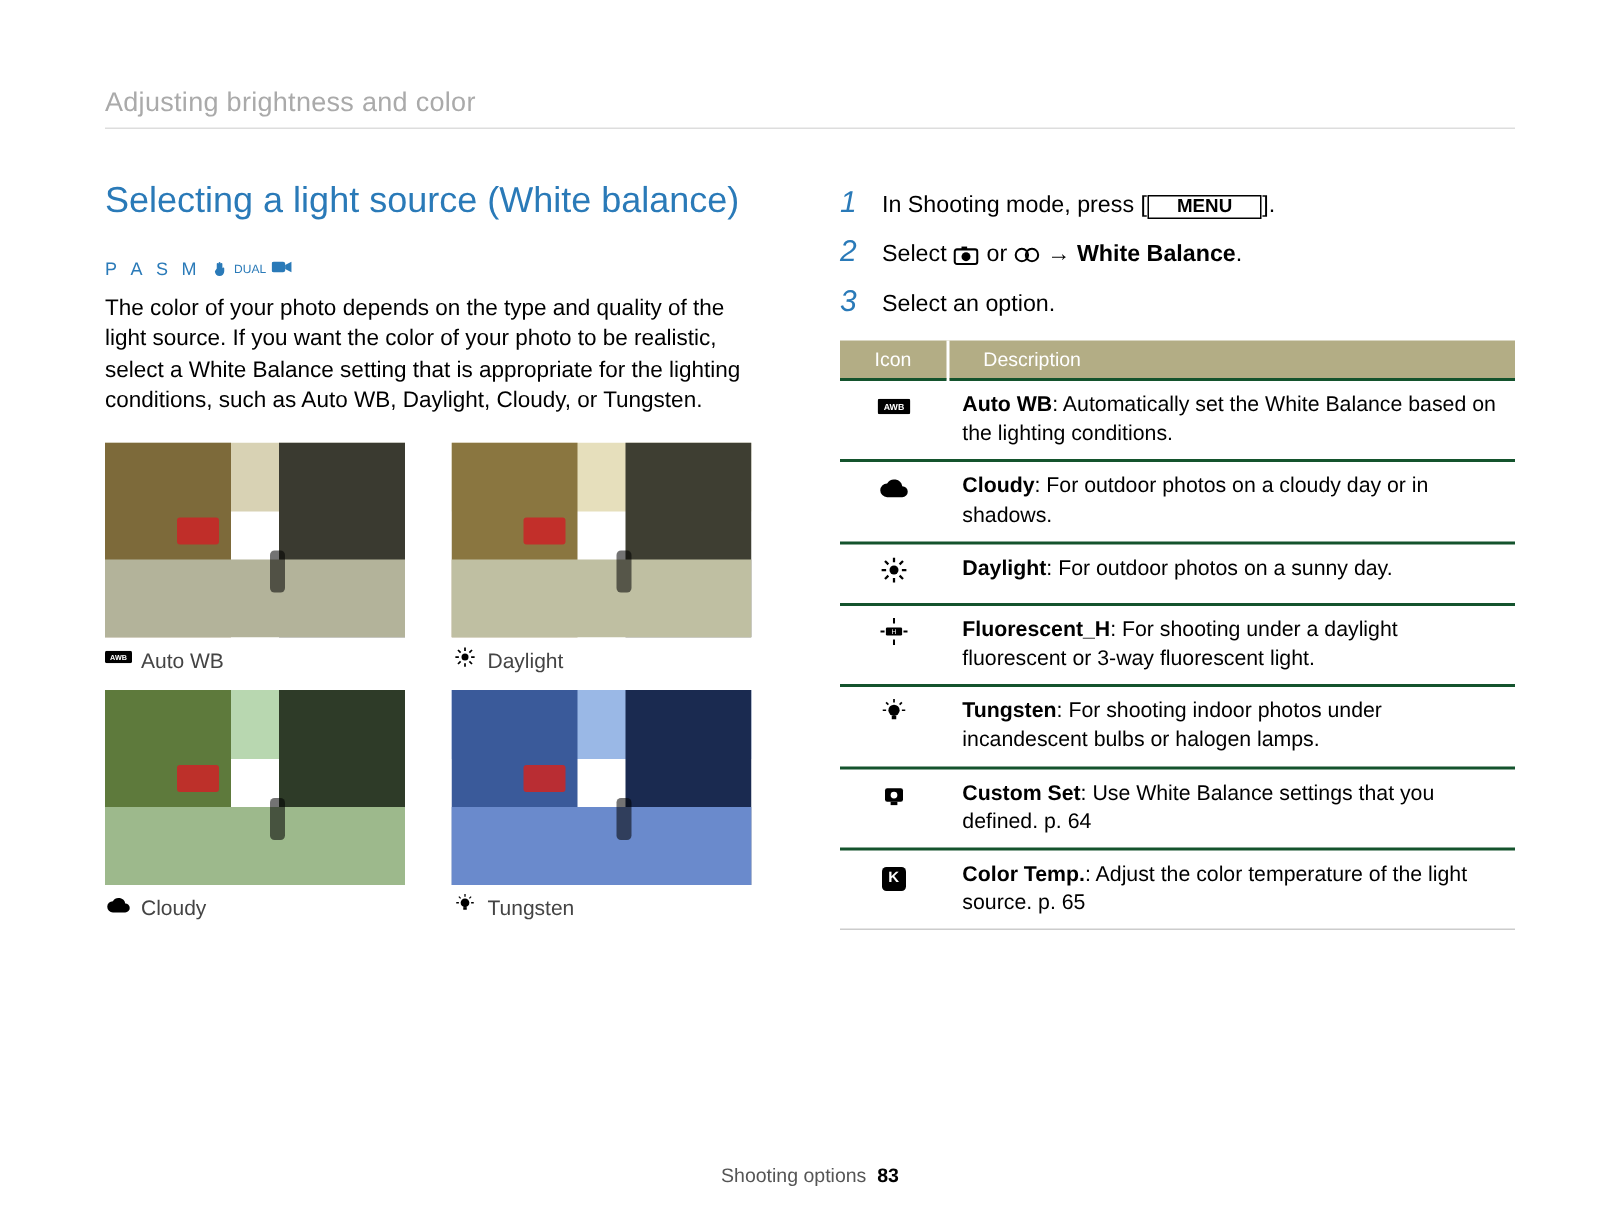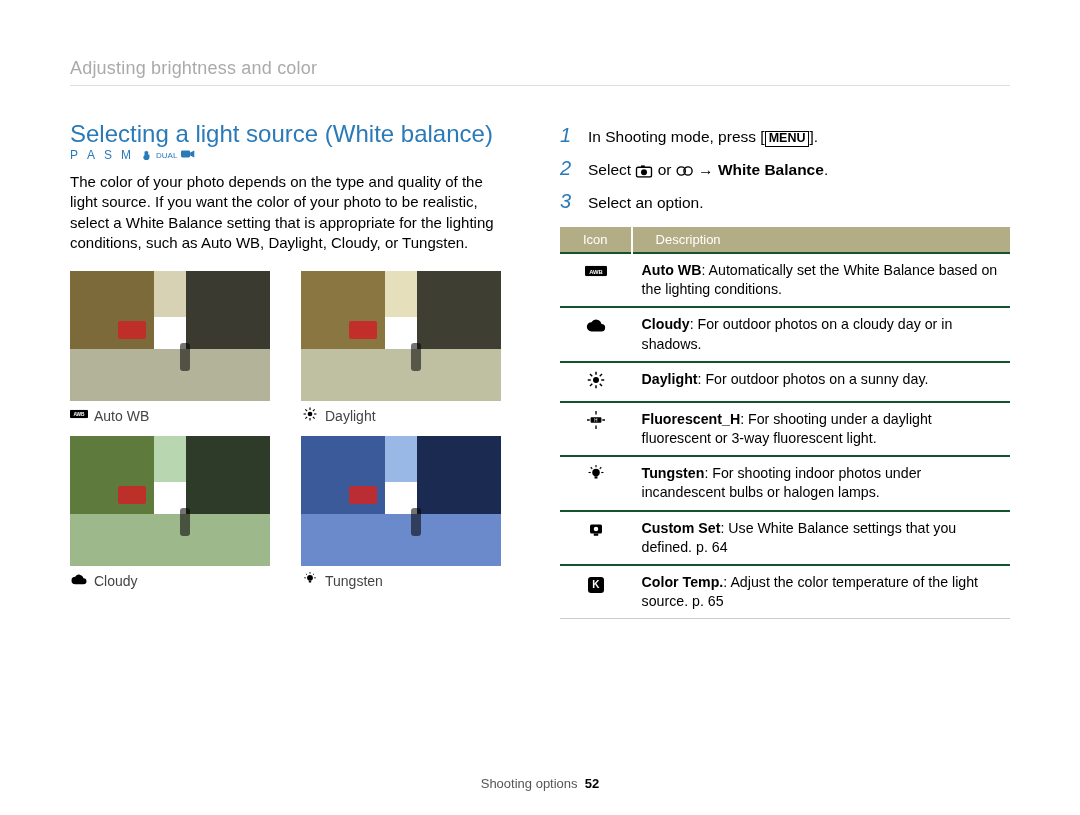--- a/index.html
+++ b/index.html
@@ -28,21 +28,21 @@
     gap: 50px;
   }
   .col { flex: 1; }
   .col-left { flex: 0 0 440px; }
   .col-right { flex: 1; }
 
   .section-title {
     color: #2a7ab8;
     font-size: 24px;
     font-weight: 400;
-    margin-bottom: 0;
+    margin-bottom: 24px;
   }
   .mode-row {
     color: #2a7ab8;
     font-size: 12px;
     letter-spacing: 5px;
     margin-bottom: 10px;
     display: flex;
     align-items: center;
     gap: 4px;
   }
@@ -87,21 +87,21 @@
   .scene .figure { position:absolute; bottom:30px; left:55%; width:10px; height:28px; background:rgba(0,0,0,.55); border-radius:3px;}
 
   .autoWB .sky{background:#d8d2b4;} .autoWB .wall-l{background:#7d6a3a;} .autoWB .wall-r{background:#3a3a30;} .autoWB .ground{background:#b3b39a;}
   .daylight .sky{background:#e6dfbc;} .daylight .wall-l{background:#8a7640;} .daylight .wall-r{background:#3e3e32;} .daylight .ground{background:#bfbfa2;}
   .cloudy .sky{background:#b8d7b0;} .cloudy .wall-l{background:#5e7a3c;} .cloudy .wall-r{background:#2e3b28;} .cloudy .ground{background:#9db98c;}
   .tungsten .sky{background:#9ab8e6;} .tungsten .wall-l{background:#3a5a9a;} .tungsten .wall-r{background:#1a2a50;} .tungsten .ground{background:#6a8acc;}
 
   .steps { margin-top: 4px; margin-bottom: 14px; }
   .step { display:flex; gap:12px; margin-bottom: 10px; font-size:15.5px; align-items:baseline;}
   .step .num { color:#2a7ab8; font-style:italic; font-size:20px; width:16px; font-weight:500;}
-  .menu-box { border:1.5px solid #000; padding:0 3px; font-size:12.5px; font-weight:700; display:inline-block; line-height:1.1;}
+  .menu-box { border:1.5px solid #000; padding:0 19px; font-size:12.5px; font-weight:700; display:inline-block; line-height:1.1;}
   .inline-icon { display:inline-flex; vertical-align:middle; }
   .inline-icon svg { width:18px; height:14px; }
 
   table {
     border-collapse: collapse;
     width: 100%;
     font-size: 14.2px;
   }
   thead tr { background:#b3ad85; color:#fff; }
   thead th { text-align:left; font-weight:400; padding:5px 23px; font-size:13px;}
@@ -373,14 +373,14 @@
             <td><span class="icon-cell-k">K</span></td>
             <td><b>Color Temp.</b><span>: Adjust the color temperature of the light source. p. 65</span></td>
           </tr>
         </tbody>
       </table>
     </div>
   </div>
 </div>
 
 <div class="footer">
-  <span>Shooting options</span>&nbsp;&nbsp;<span class="pn">52</span>
+  <span>Shooting options</span>&nbsp;&nbsp;<span class="pn">83</span>
 </div>
 
 </body></html>

